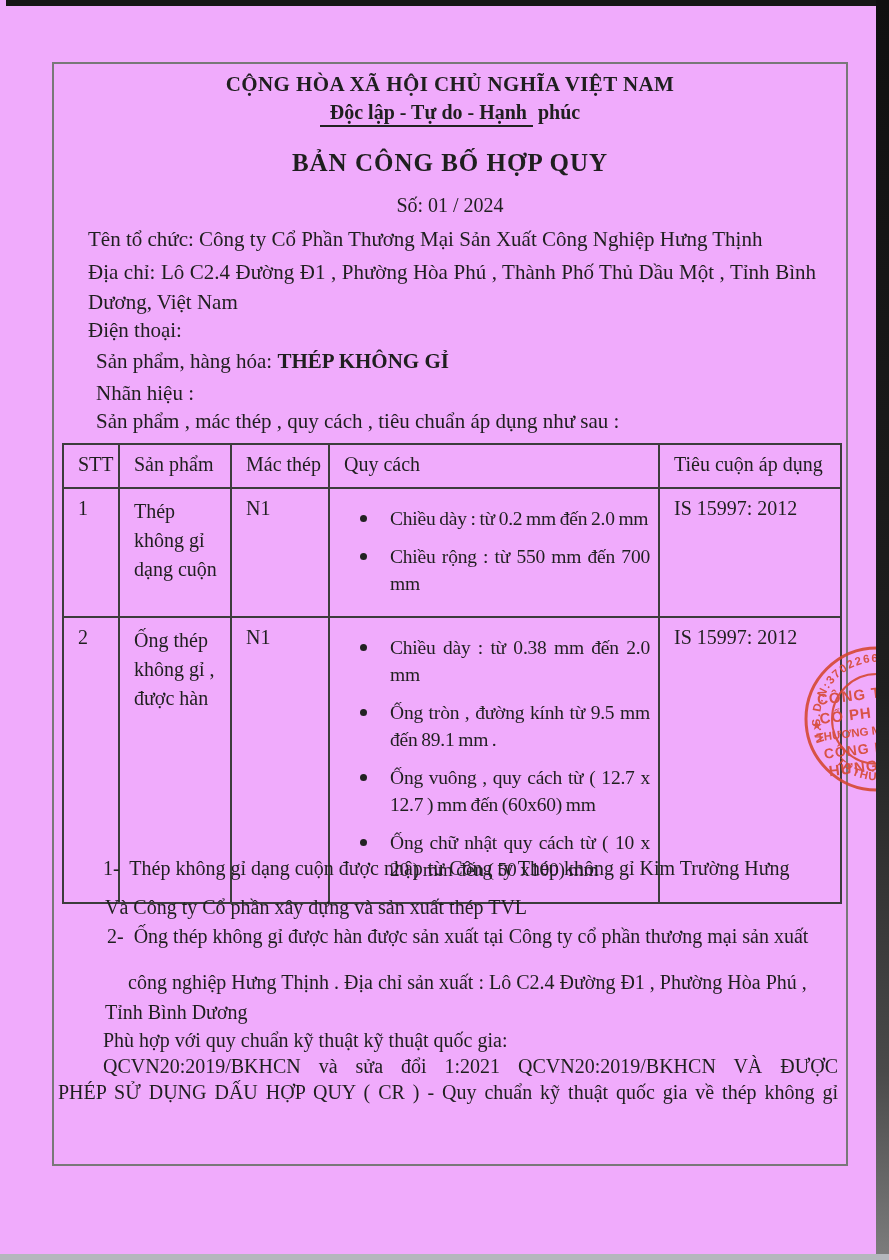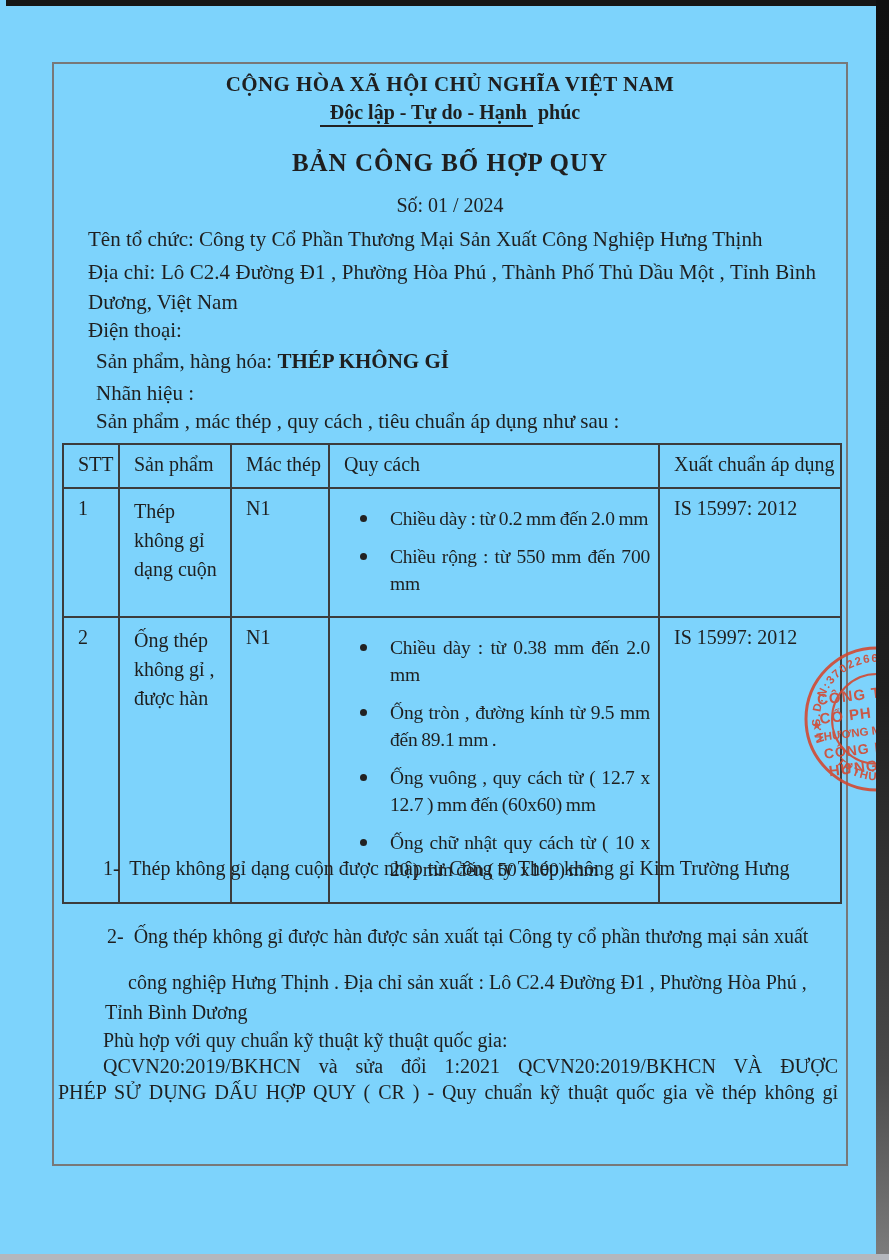--- a/index.html
+++ b/index.html
@@ -1,17 +1,17 @@
 <!DOCTYPE html>
 <html><head>
 <meta charset="utf-8">
 <style>
   html,body{margin:0;padding:0;background:#ffffff;}
   .page{
-    position:relative;width:889px;height:1260px;background:#7dd3fc;overflow:hidden;
+    position:relative;width:889px;height:1260px;background:#f0abfc;overflow:hidden;
     font-family:"Liberation Serif","DejaVu Serif",serif;color:#1f1f1f;
   }
   
   .artifact{position:absolute;z-index:30;}
   .artifact-top{left:6px;top:0;width:883px;height:6px;background:#161616;}
   .artifact-right{left:876px;top:0;width:13px;height:1260px;
     background:linear-gradient(to bottom,#101010 0%,#1f1f1f 55%,#4a4a4a 85%,#7d7d7d 100%);}
   .artifact-bottom{left:0;top:1254px;width:889px;height:6px;background:#b4b7bd;}
   
   .border-frame{position:absolute;left:52px;top:62px;width:792px;height:1100px;
@@ -86,21 +86,21 @@
         <col class="col-grade">
         <col class="col-spec">
         <col class="col-std">
     </colgroup>
     <tbody>
         <tr>
       <th class="cell-center">STT</th>
       <th>Sản phẩm</th>
       <th>Mác thép</th>
       <th>Quy cách</th>
-      <th>Xuất chuẩn áp dụng</th>
+      <th>Tiêu cuộn áp dụng</th>
     </tr>
     <tr class="row-1">
       <td class="cell-center">1</td>
       <td class="cell-product">Thép không gỉ dạng cuộn</td>
       <td class="cell-center">N1</td>
       <td class="cell-specs">
         <ul>
           <li>Chiều dày : từ 0.2 mm đến 2.0 mm</li>
           <li>Chiều rộng : từ 550 mm đến 700 mm</li>
         </ul>
@@ -118,20 +118,21 @@
           <li>Ống vuông , quy cách từ ( 12.7 x 12.7 ) mm đến (60x60) mm</li>
           <li>Ống chữ nhật quy cách từ ( 10 x 20 ) mm đến ( 50 x100) mm</li>
         </ul>
       </td>
       <td class="cell-std">IS 15997: 2012</td>
     </tr>
   </tbody>
     </table>
 
   <div class="abs note n1">1-  Thép không gỉ dạng cuộn được nhập từ Công ty Thép không gỉ Kim Trường Hưng</div>
+  <div class="abs note n2">Và Công ty Cổ phần xây dựng và sản xuất thép TVL</div>
   <div class="abs note n3">2-  Ống thép không gỉ được hàn được sản xuất tại Công ty cổ phần thương mại sản xuất</div>
   <div class="abs note n4">công nghiệp Hưng Thịnh . Địa chỉ sản xuất : Lô C2.4 Đường Đ1 , Phường Hòa Phú ,</div>
   <div class="abs note n6">Tỉnh Bình Dương</div>
   <div class="abs note n7">Phù hợp với quy chuẩn kỹ thuật kỹ thuật quốc gia:</div>
   <div class="abs note n8">QCVN20:2019/BKHCN và sửa đổi 1:2021 QCVN20:2019/BKHCN VÀ ĐƯỢC</div>
   <div class="abs note n9">PHÉP SỬ DỤNG DẤU HỢP QUY ( CR ) -  Quy chuẩn kỹ thuật quốc gia về thép không gỉ</div>
 
   <svg class="stamp" viewBox="0 0 170 170">
     <g stroke="#d5462d" fill="none">
       <circle cx="82" cy="81" r="71" stroke-width="3"></circle>

